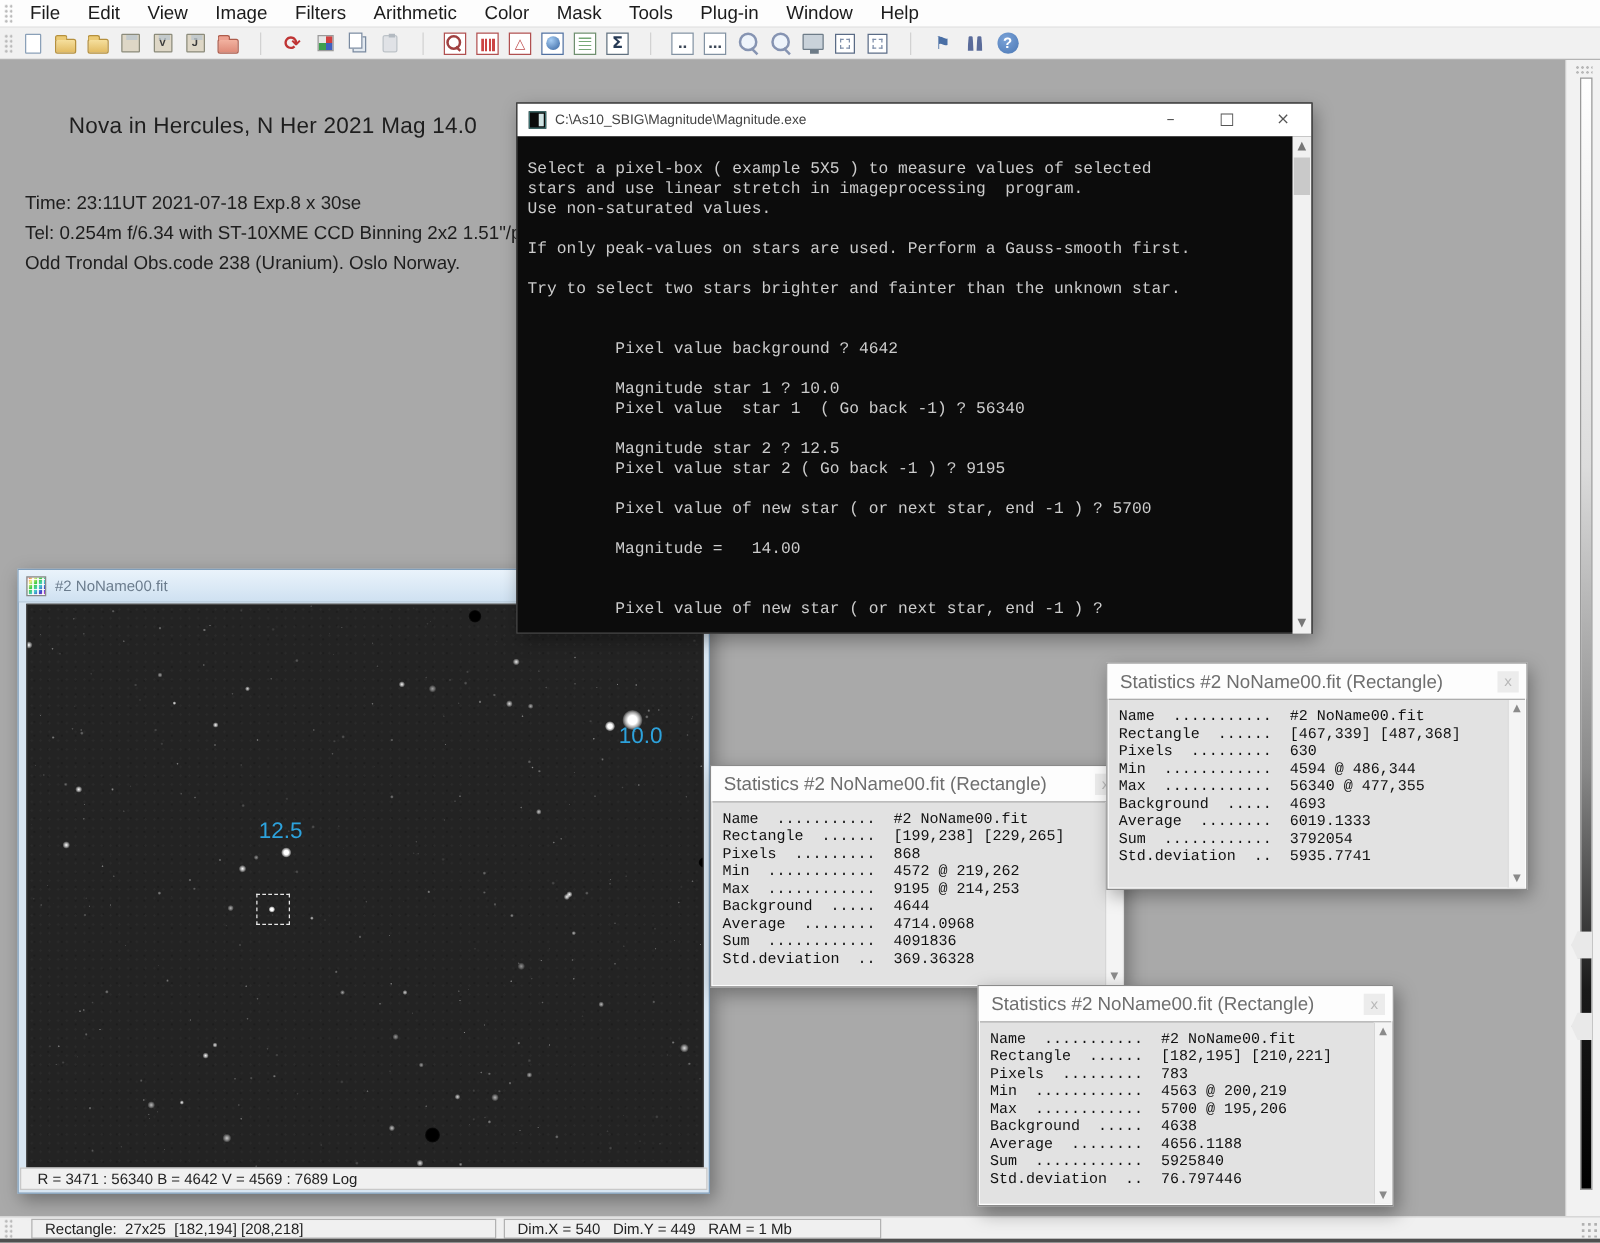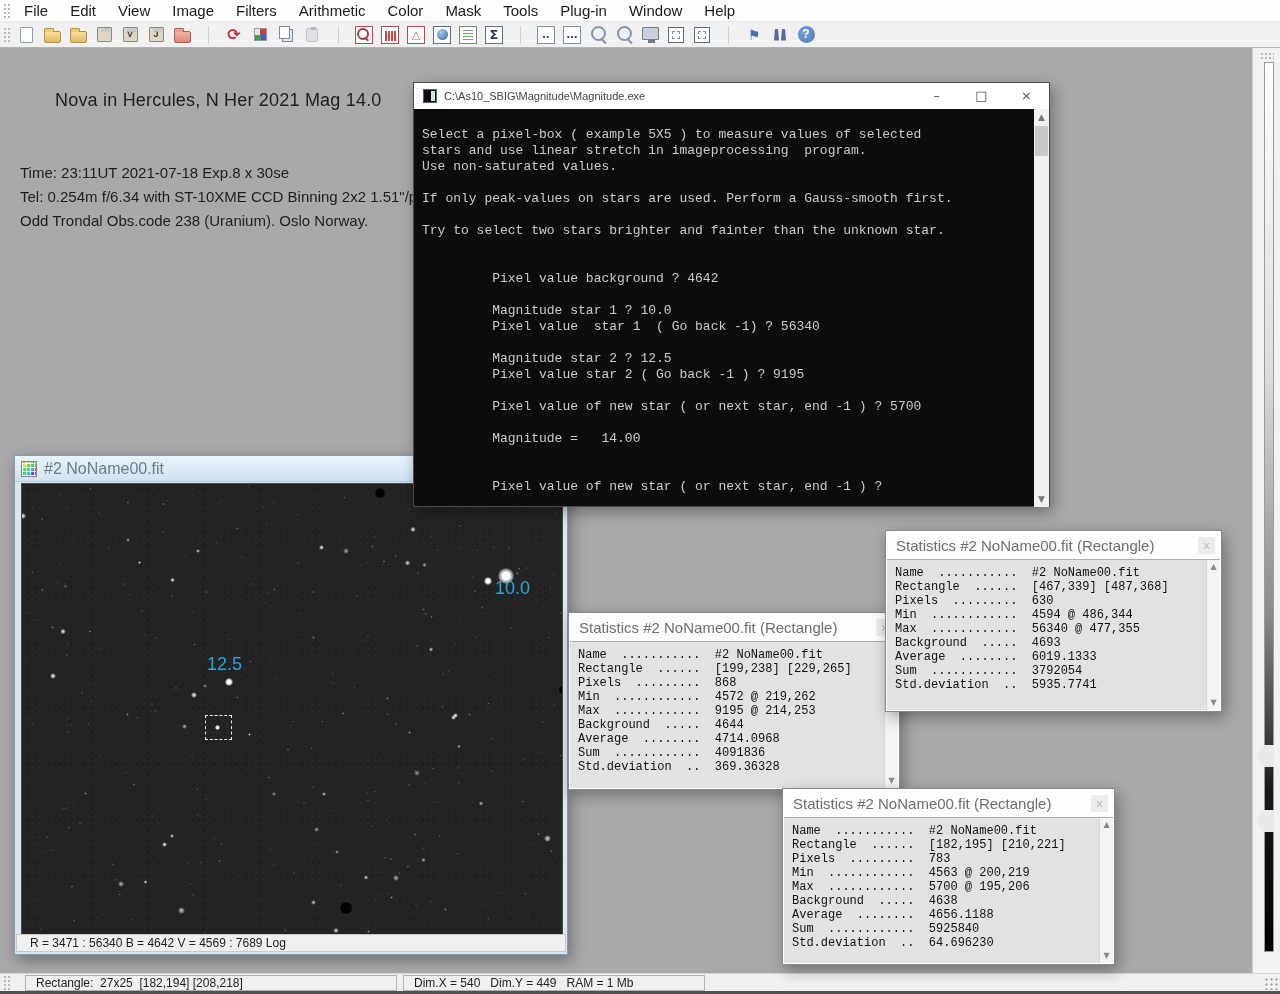--- a/index.html
+++ b/index.html
@@ -68,21 +68,21 @@
       background:#5a6b9a; border-radius:2px 2px 0 0; clip-path:polygon(20% 0,80% 0,100% 100%,0 100%); }
   .i-binoc::before { left:1px; } .i-binoc::after { right:1px; }
   .i-help { width:17px; height:17px; border-radius:50%; background:radial-gradient(circle at 38% 32%, #7ba3d8, #4a77b4);
       color:#fff; font:bold 12px/17px "Liberation Sans",sans-serif; text-align:center; }
 
   
   .workspace { position:absolute; left:0; top:48px; width:1280px; height:925px; background:#a9a9a9; }
 
   .note { position:absolute; left:20px; top:42px; color:#1e1e1e; }
   .note-title { font-size:18px; margin-left:35px; letter-spacing:.2px; }
-  .note-lines { margin-top:50px; font-size:15px; line-height:24px; }
+  .note-lines { margin-top:40px; font-size:15px; line-height:24px; }
 
   
   .win { position:absolute; box-shadow:3px 5px 14px rgba(0,0,0,.35); }
 
   
   .console { left:413px; top:34px; width:637px; height:425px; background:#0c0c0c; border:1px solid #4a4a4a; z-index:5; }
   .console-titlebar { height:26px; background:#ffffff; display:flex; align-items:center; }
   .cicon { width:14px; height:14px; margin:0 7px 0 9px; background:#0c0c0c; border:1px solid #3c6e6e; position:relative; }
   .cicon::before { content:""; position:absolute; right:1px; top:1px; bottom:1px; width:4px; background:#cfe3e3; }
   .console-title { font-size:11px; color:#444; flex:1; }
@@ -98,21 +98,21 @@
 
   
   .imgwin { left:14px; top:407px; width:554px; height:500px; background:#d9e6f2; border:1px solid #7f9db9; z-index:1; }
   .img-titlebar { height:26px; background:linear-gradient(#eaf3fb,#cfe1f1); display:flex; align-items:center;
       border-bottom:1px solid #b9cbdc; }
   .img-icon { width:16px; height:16px; margin:0 7px 0 6px; border:1px solid #888;
       background:
         repeating-linear-gradient(90deg, rgba(255,255,255,.85) 0 1px, transparent 1px 4px),
         repeating-linear-gradient(0deg, rgba(255,255,255,.85) 0 1px, transparent 1px 4px),
         linear-gradient(135deg,#e44,#ee8,#4c4,#4cc,#44c,#c4c); }
-  .img-title { font-size:16px; color:#6b7c8d; }
+  .img-title { font-size:12px; color:#6b7c8d; }
   .img-area { position:absolute; left:6px; top:27px; width:542px; height:452px; background:#232323; border:1px solid #4a4a4a; }
   #starfield { position:absolute; left:0; top:0; width:540px; height:450px; overflow:hidden; background:#232323;
       background-image:radial-gradient(circle,#2a2a2a 1px,transparent 1px), radial-gradient(circle,#1d1d1d 1px,transparent 1px);
       background-size:7px 7px, 11px 11px; }
   .star { position:absolute; border-radius:50%; pointer-events:none; }
   .star-label { position:absolute; font:18px "Liberation Sans",sans-serif; pointer-events:none; }
   #sel-rect { position:absolute; border:1px dashed #e8e8e8; background:transparent; }
   .img-status { position:absolute; left:1px; right:1px; bottom:2px; height:18px; background:#f0f0f0;
       border:1px solid #c8c8c8; font-size:12px; color:#222; line-height:16px; padding-left:13px; }
 
@@ -757,21 +757,21 @@
       <div class="stats-rows">
 
       <div class="srow">Name  ...........  #2 NoName00.fit</div>
           <div class="srow">Rectangle  ......  [182,195] [210,221]</div>
           <div class="srow">Pixels  .........  783</div>
           <div class="srow">Min  ............  4563 @ 200,219</div>
           <div class="srow">Max  ............  5700 @ 195,206</div>
           <div class="srow">Background  .....  4638</div>
           <div class="srow">Average  ........  4656.1188</div>
           <div class="srow">Sum  ............  5925840</div>
-          <div class="srow">Std.deviation  ..  64.696230</div>
+          <div class="srow">Std.deviation  ..  76.797446</div>
         </div>
       <div class="sscroll">
         <div class="arr">▲</div>
         <div class="arr dn">▼</div>
       </div>
     </div>
   </div>
 
   <div class="rpanel">
     <div class="grip-h"></div>

